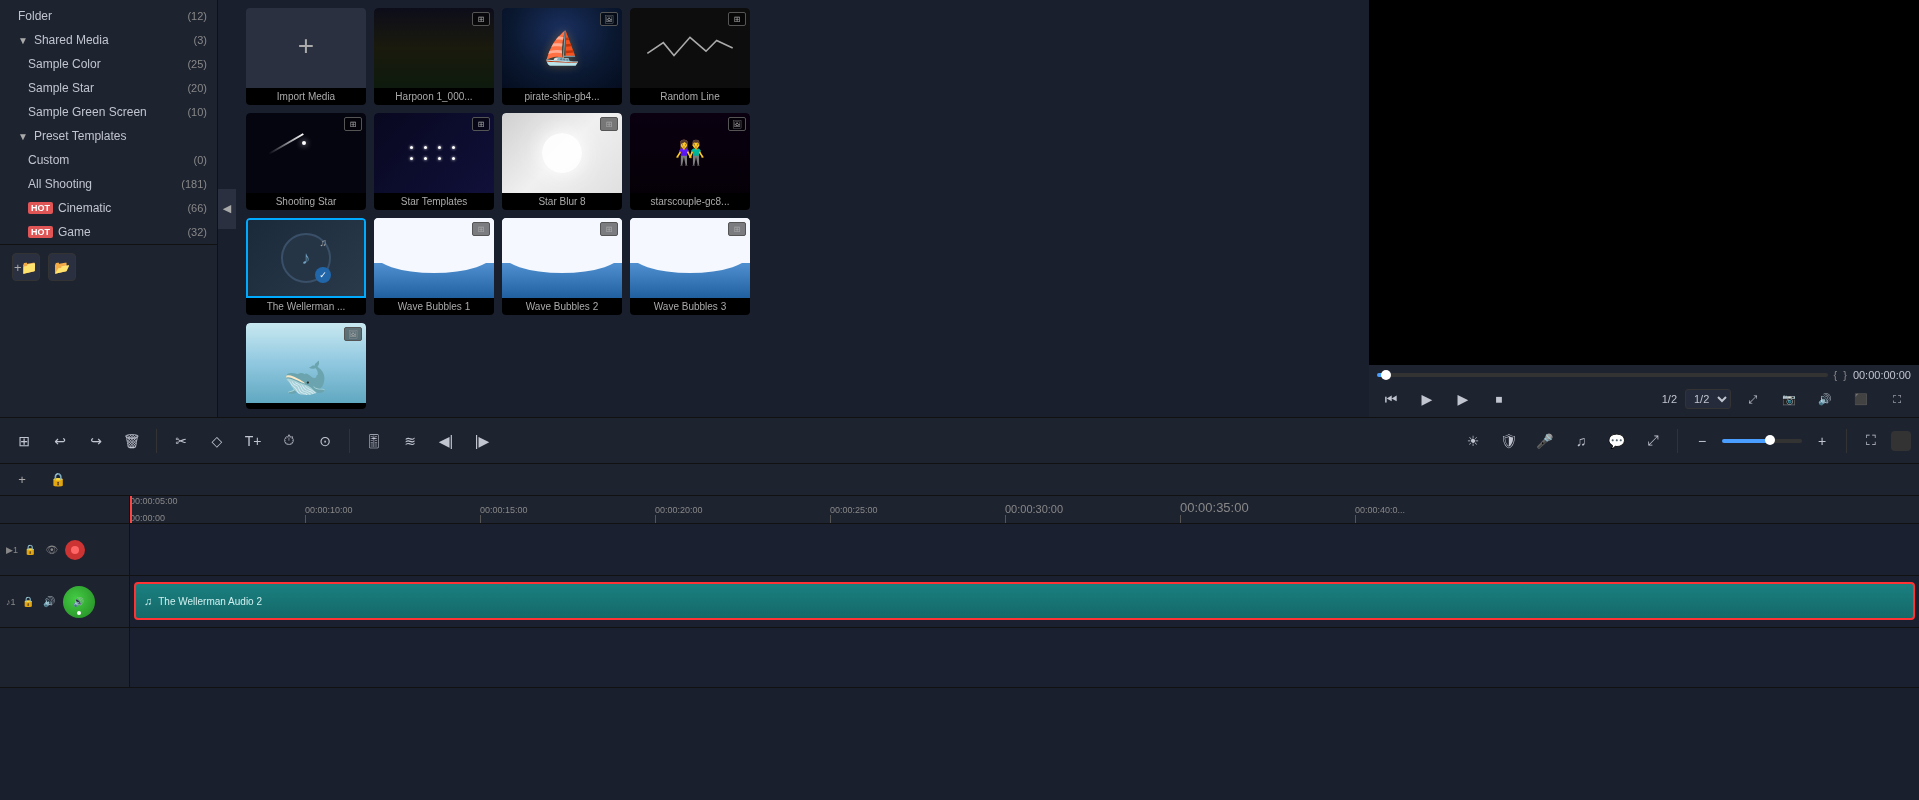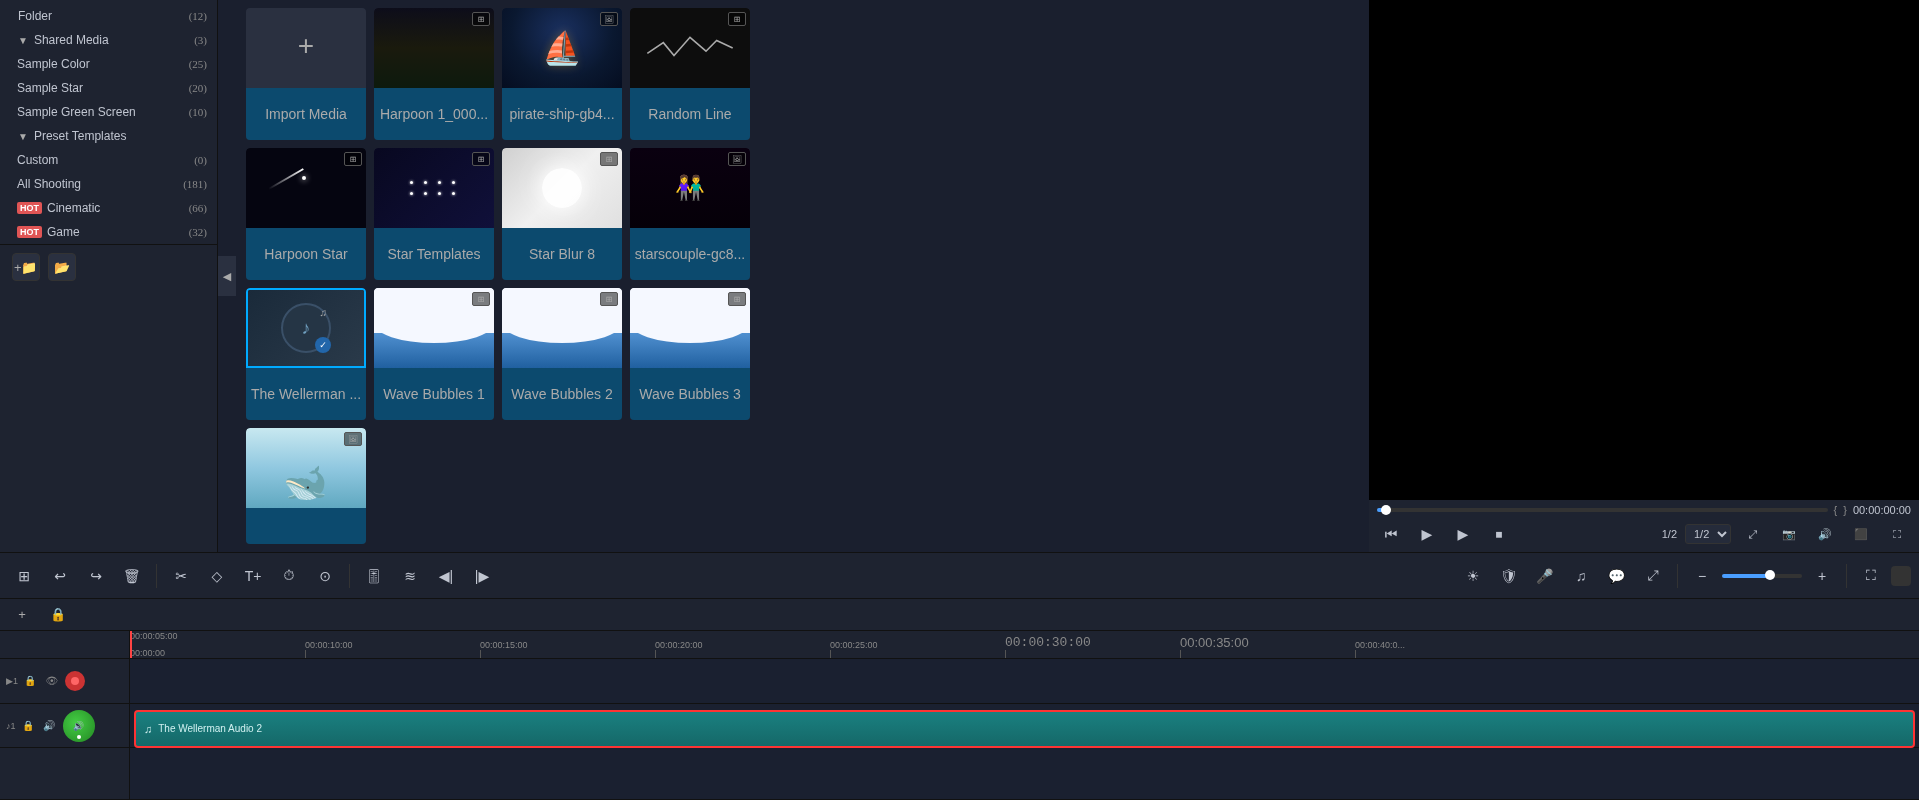--- a/index.html
+++ b/index.html
@@ -32,23 +32,23 @@
       overflow-y: auto;
     }
     .sidebar-item {
       display: flex;
       align-items: center;
       padding: 5px 10px 5px 18px;
       cursor: pointer;
       color: #c0c5d0;
     }
     .sidebar-item .item-label { flex: 1; font-size: 12px; }
-    .sidebar-item .item-count { color: #888; font-size: 11px; font-family: Liberation Serif, serif; }
+    .sidebar-item .item-count { color: #888; font-size: 11px; }
     .sidebar-item .arrow { margin-right: 6px; font-size: 10px; color: #aaa; }
-    .sidebar-item.indent1 { padding-left: 17px; }
+    .sidebar-item.indent1 { padding-left: 28px; }
     .hot-badge {
       background: #e05555;
       color: white;
       font-size: 9px;
       font-weight: bold;
       padding: 1px 3px;
       border-radius: 2px;
       margin-right: 5px;
     }
     .sidebar-bottom-icons {
@@ -154,27 +154,27 @@
       justify-content: center;
       color: #aaa;
     }
     .import-plus {
       font-size: 28px;
       color: #aaa;
       line-height: 1;
       margin-bottom: 4px;
     }
     .media-label {
-      font-size: 14px;
+      font-size: 10px;
       color: #aaa;
-      padding: 18px 4px;
+      padding: 3px 4px;
       white-space: nowrap;
       overflow: hidden;
       text-overflow: ellipsis;
-      background: #0c4a6e;
+      background: #000000;
       text-align: center;
     }
     .thumb-wavebubbles {
       background: linear-gradient(180deg, #f0f5ff 30%, #4080d0 70%, #2060b0 100%);
     }
 
     
     .preview-area {
       width: 550px;
       background: #000;
@@ -787,21 +787,21 @@
       </div>
 
       <div class="media-item">
         <div class="media-thumb">
           <div class="media-thumb-inner shooting-star-content">
             <div class="star-trail"></div>
             <div class="star-dot" style="top:28px;left:56px;"></div>
           </div>
           <div class="thumb-icon">⊞</div>
         </div>
-        <div class="media-label">Harpoon Star</div>
+        <div class="media-label">Shooting Star</div>
       </div>
 
       <div class="media-item">
         <div class="media-thumb">
           <div class="media-thumb-inner star-animation-content">
             <div class="star-anim-dots">
               <div class="star-anim-dot"></div>
               <div class="star-anim-dot"></div>
               <div class="star-anim-dot"></div>
               <div class="star-anim-dot"></div>
@@ -1005,21 +1005,21 @@
         </div>
         <div style="width:175px;display:inline-block;position:relative;">
           <span style="position:absolute;left:0;bottom:8px;font-size:9px;color:#888;">00:00:20:00</span>
           <div style="position:absolute;left:0;bottom:0;width:1px;height:8px;background:#555;"></div>
         </div>
         <div style="width:175px;display:inline-block;position:relative;">
           <span style="position:absolute;left:0;bottom:8px;font-size:9px;color:#888;">00:00:25:00</span>
           <div style="position:absolute;left:0;bottom:0;width:1px;height:8px;background:#555;"></div>
         </div>
         <div style="width:175px;display:inline-block;position:relative;">
-          <span style="position:absolute;left:0;bottom:8px;font-size:13px;color:#888;font-family:Liberation Mono, monospace;">00:00:30:00</span>
+          <span style="position:absolute;left:0;bottom:8px;font-size:11px;color:#888;">00:00:30:00</span>
           <div style="position:absolute;left:0;bottom:0;width:1px;height:8px;background:#555;"></div>
         </div>
         <div style="width:175px;display:inline-block;position:relative;">
           <span style="position:absolute;left:0;bottom:8px;font-size:13px;color:#888;">00:00:35:00</span>
           <div style="position:absolute;left:0;bottom:0;width:1px;height:8px;background:#555;"></div>
         </div>
         <div style="width:175px;display:inline-block;position:relative;">
           <span style="position:absolute;left:0;bottom:8px;font-size:9px;color:#888;">00:00:40:0...</span>
           <div style="position:absolute;left:0;bottom:0;width:1px;height:8px;background:#555;"></div>
         </div>

